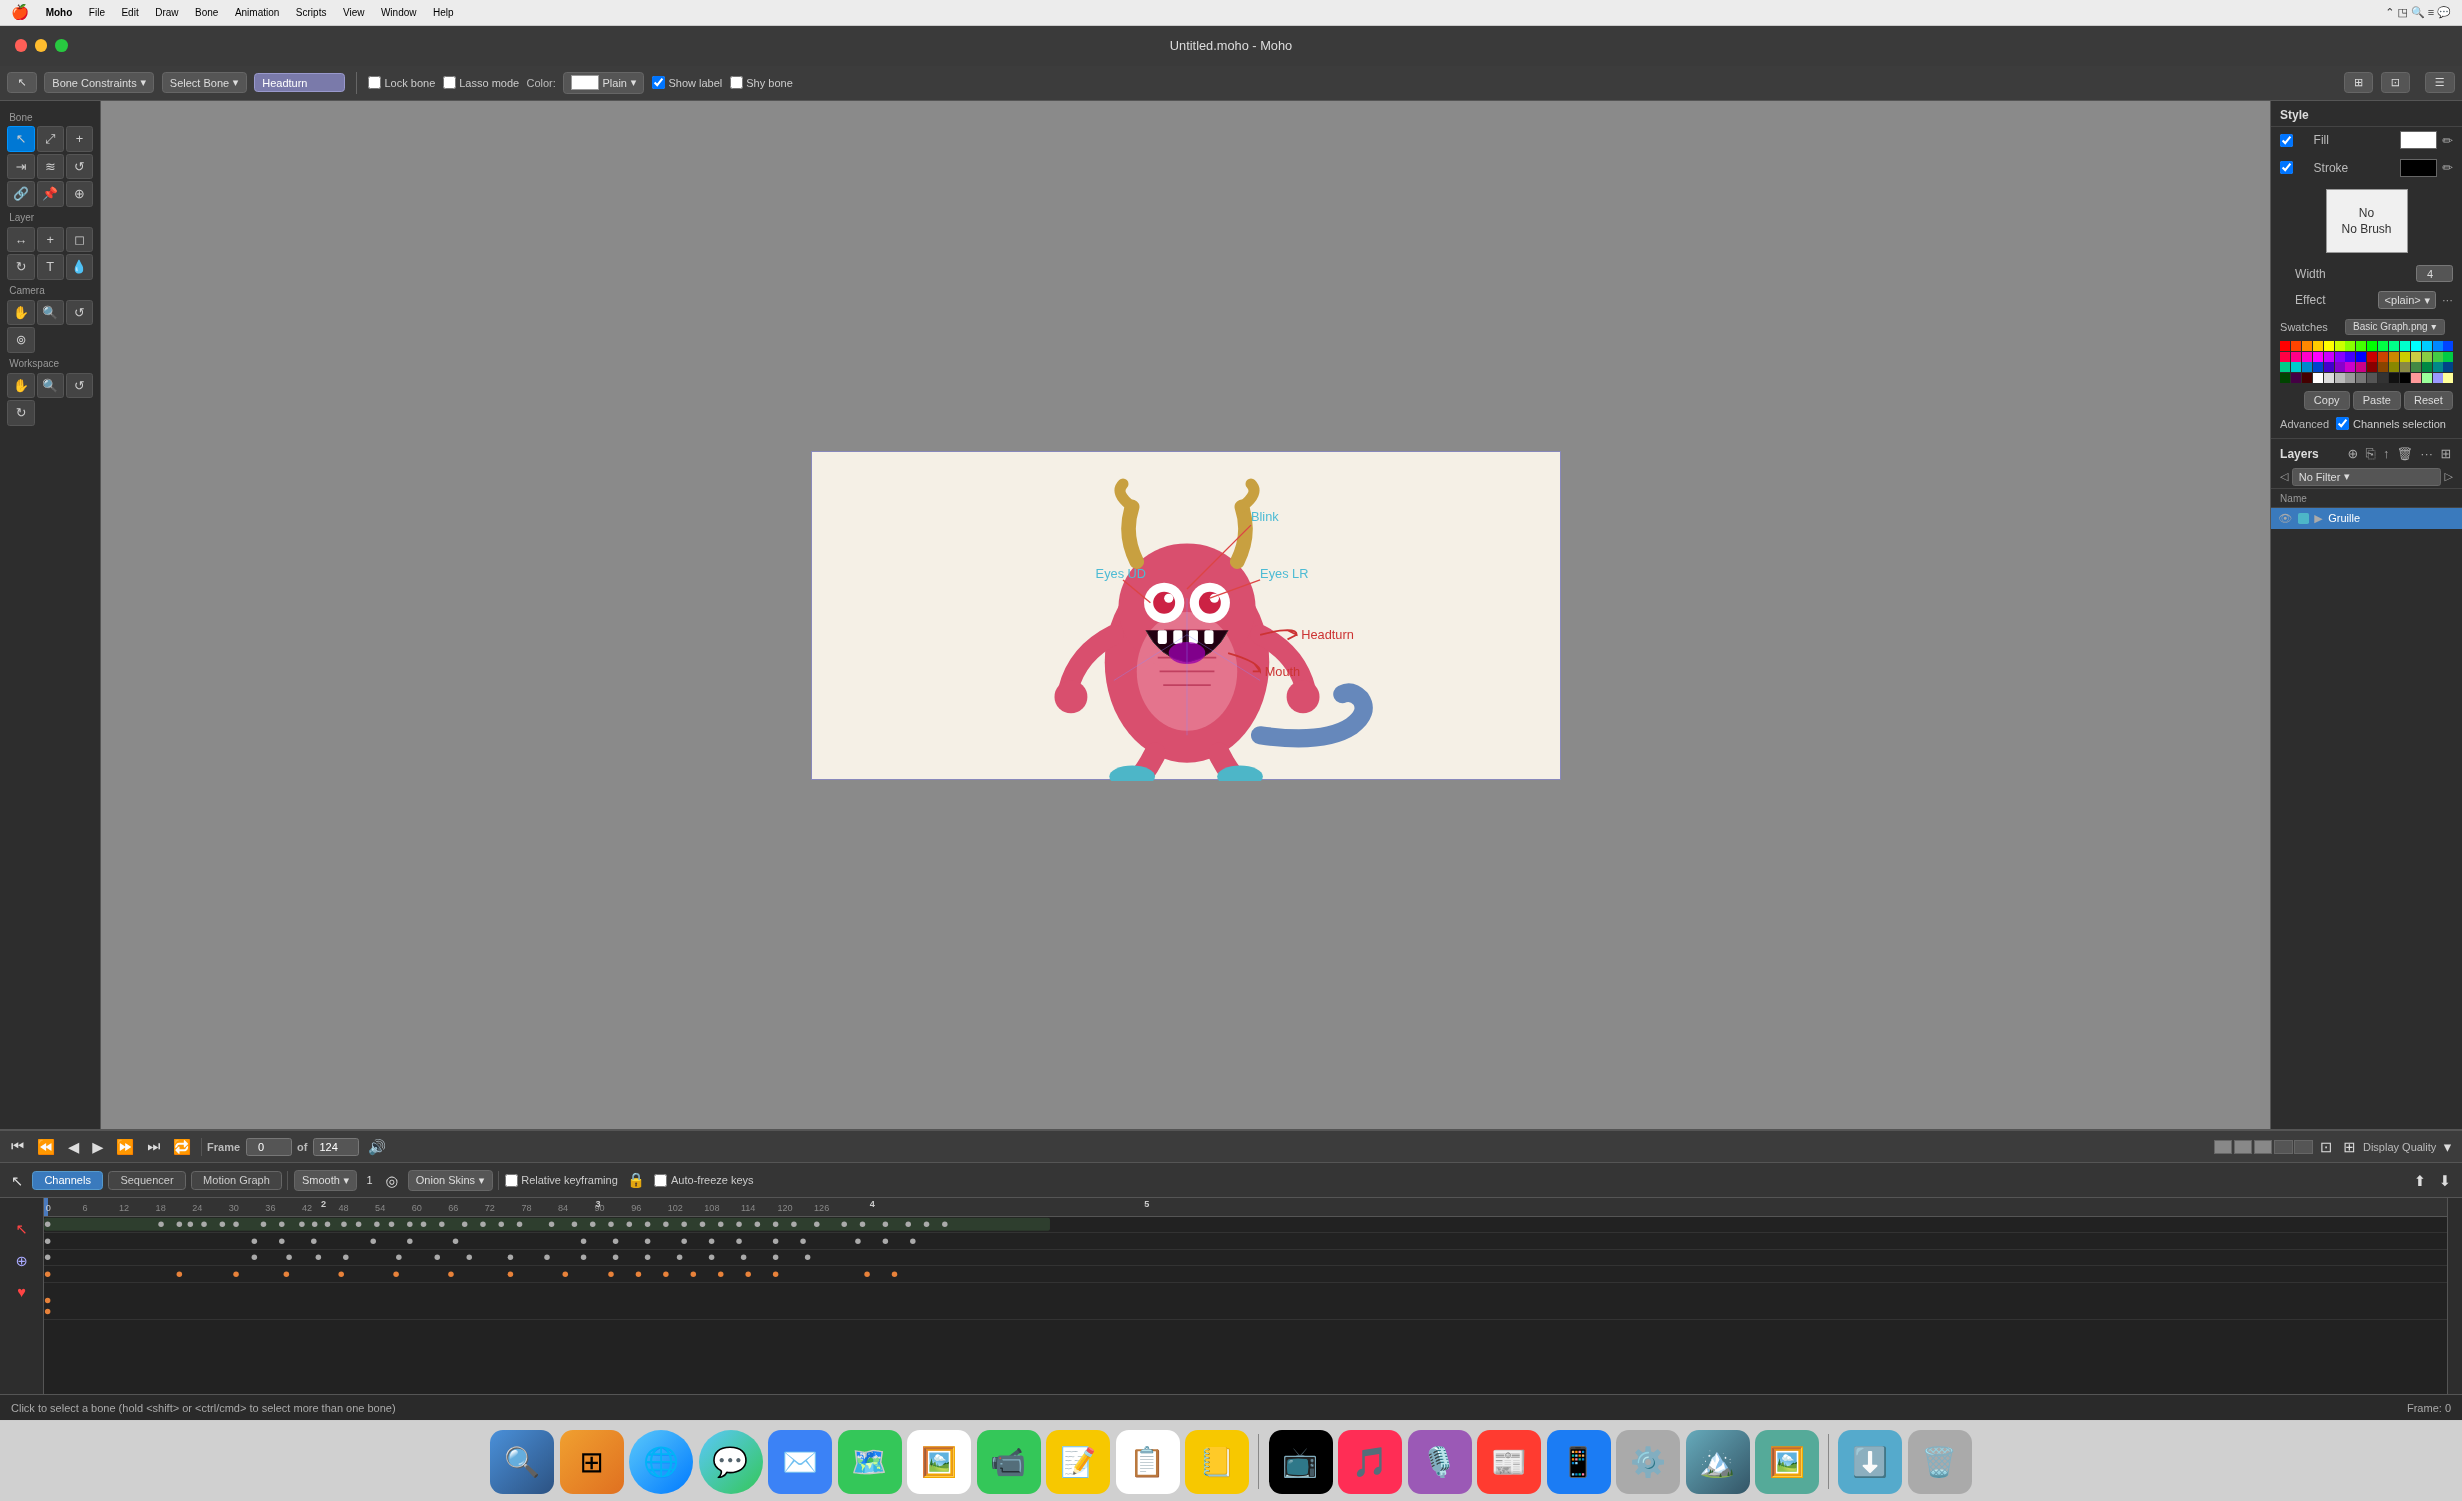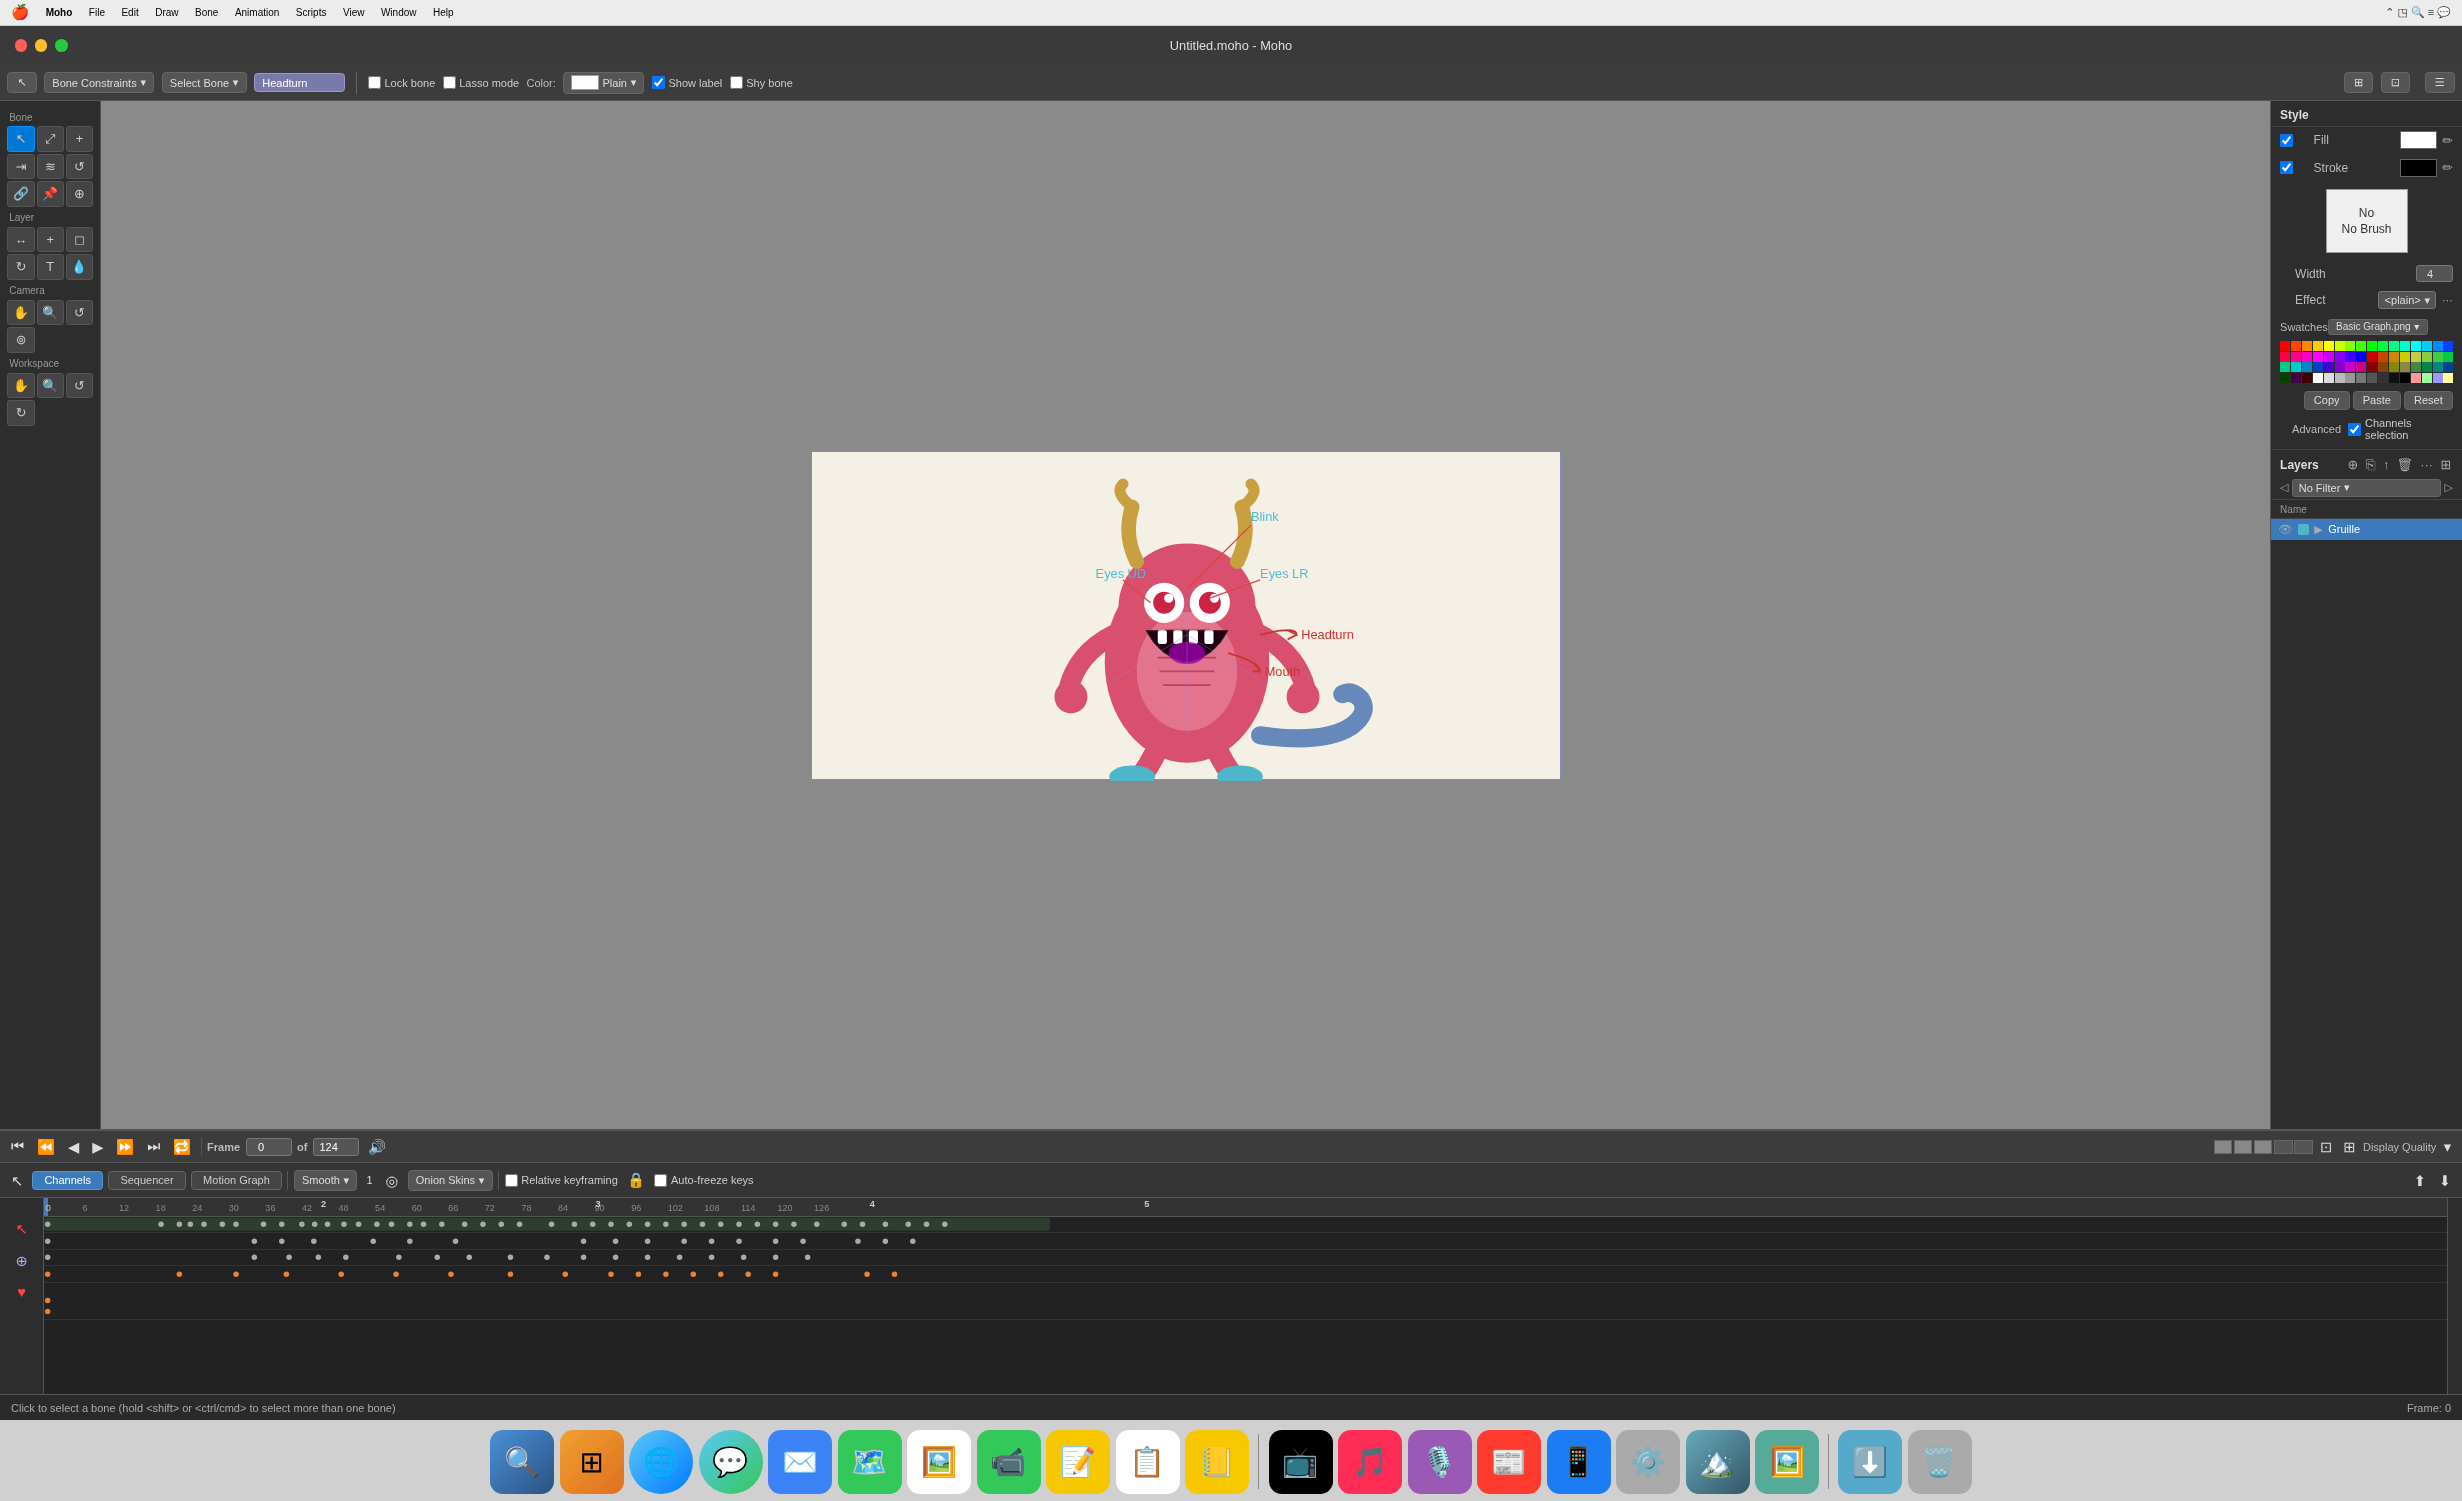--- a/index.html
+++ b/index.html
@@ -187,21 +187,21 @@
       font-size: 11px;
       cursor: pointer;
       display: flex; align-items: center; gap: 3.7px;
     }
 
     
     .swatches-header {
       display: flex;
       align-items: center;
       padding: 5.5px 9.1px;
-      gap: 0;
+      gap: 17px;
     }
     .swatches-label { color: #bbb; font-size: 11px; }
     .swatches-dropdown {
       background: #555;
       border: 0.9px solid #666;
       color: #ddd;
       padding: 1.8px 7.3px;
       border-radius: 2.7px;
       font-size: 10px;
       cursor: pointer;
@@ -231,21 +231,21 @@
       border-radius: 3.7px;
       font-size: 11px;
       cursor: pointer;
     }
     .advanced-row {
       display: flex;
       align-items: center;
       padding: 3.7px 9.1px;
       gap: 7.3px;
     }
-    .advanced-link { color: #bbb; font-size: 11px; cursor: pointer; margin-left: 12px; }
+    .advanced-link { color: #bbb; font-size: 11px; cursor: pointer; }
     .checker-check { display: flex; align-items: center; gap: 3.7px; color: #ccc; font-size: 11px; }
 
     
     .layers-header-row {
       display: flex;
       align-items: center;
       padding: 5.5px 9.1px 1.8px;
     }
     .layers-title { color: #ddd; font-size: 12px; font-weight: 600; flex: 1; }
     .layers-icons { display: flex; gap: 3.7px; }

